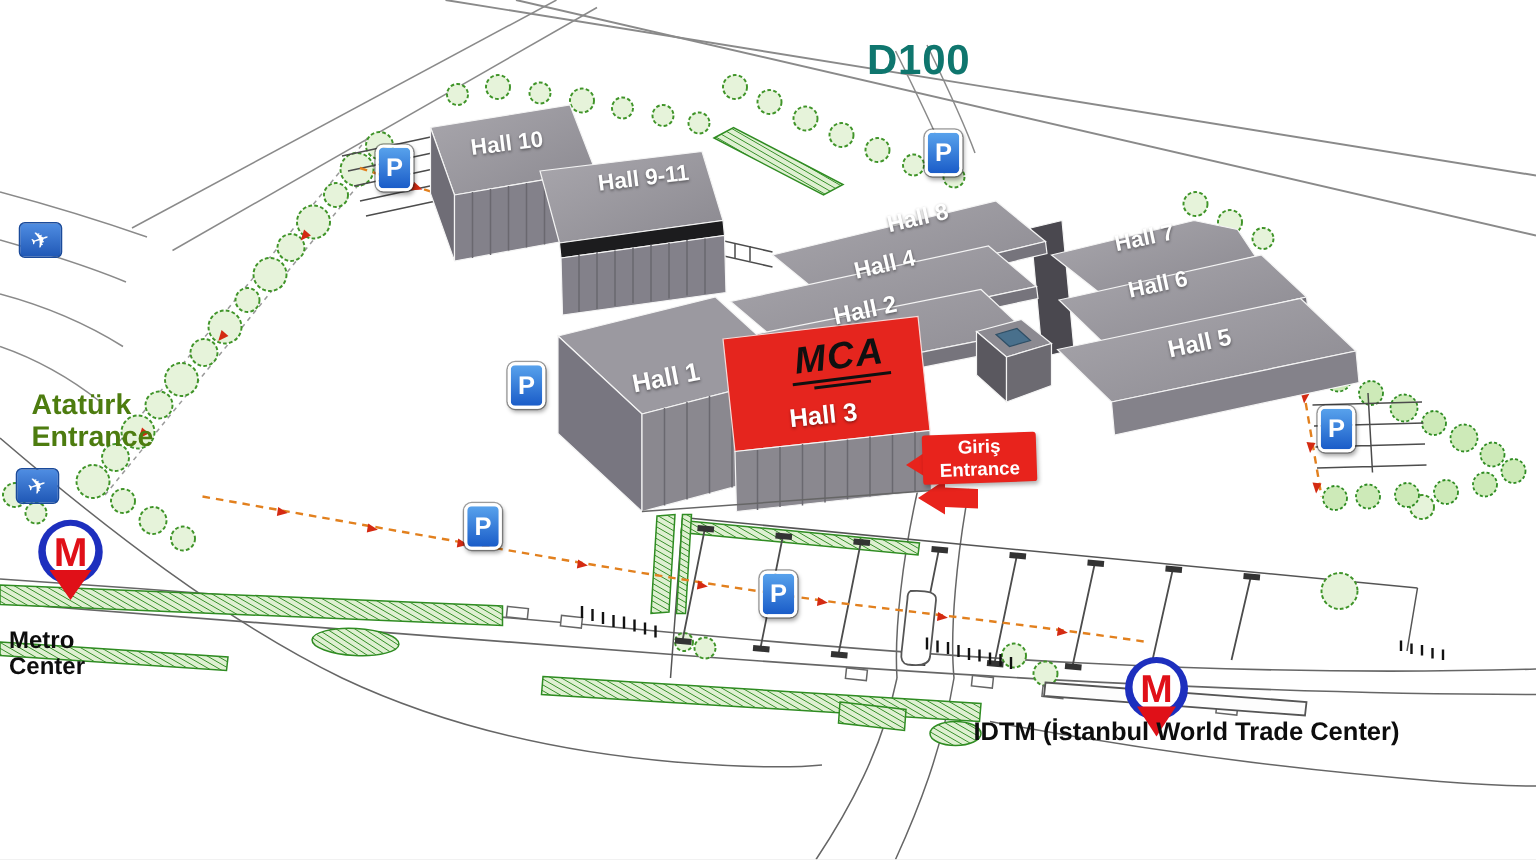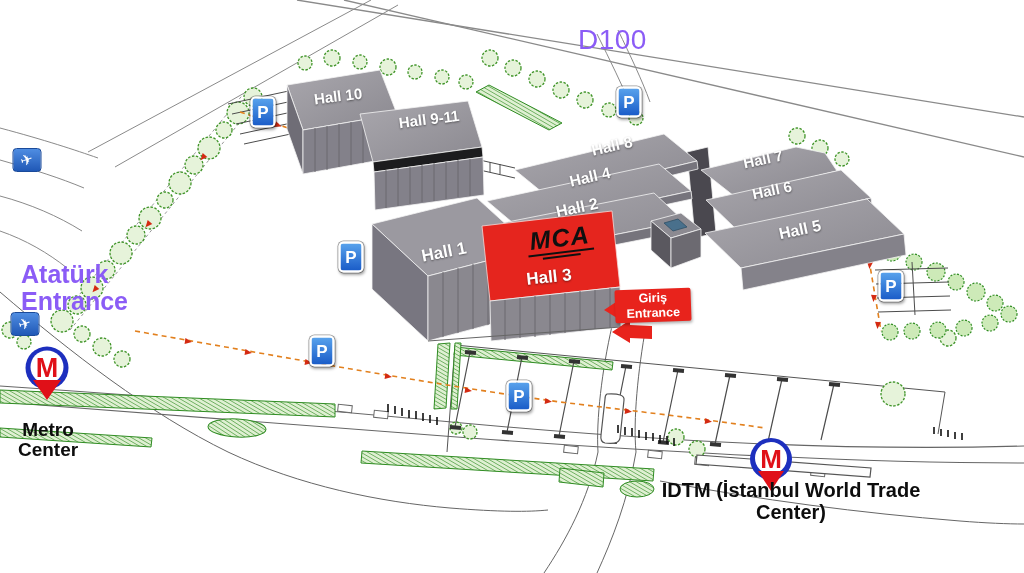--- a/index.html
+++ b/index.html
@@ -12,28 +12,28 @@
   .picon{position:absolute;width:21px;height:27px;border-radius:5px;
          background:linear-gradient(#58a2ec,#1a5cc8);border:2px solid #fff;
          box-shadow:0 0 0 1px rgba(40,40,40,.45),1px 2px 3px rgba(0,0,0,.35);
          color:#fff;font-weight:800;font-size:17px;display:flex;align-items:center;
          justify-content:center;transform:translate(-50%,-50%);}
   .plane{position:absolute;width:27px;height:22px;border-radius:4px;
          background:linear-gradient(#4f8de2,#2058b6);border:1px solid #1a4a9a;
          color:#fff;font-size:15px;display:flex;align-items:center;justify-content:center;
          transform:translate(-50%,-50%);}
   .plane span{transform:rotate(-18deg);}
-  #d100{position:absolute;left:578px;top:24px;font-size:28px;font-weight:400;
-        color:#8b5cf6;letter-spacing:.5px;}
-  #ataturk{position:absolute;left:21px;top:261px;font-size:25px;font-weight:800;
-        color:#8b5cf6;line-height:1.08;}
-  #metro-left-lbl{position:absolute;left:6px;top:420px;width:84px;text-align:center;
-        font-size:19px;font-weight:800;color:#0d0d0d;line-height:1.05;}
+  #d100{position:absolute;left:578px;top:24px;font-size:28px;font-weight:700;
+        color:#0f766e;letter-spacing:.5px;}
+  #ataturk{position:absolute;left:21px;top:261px;font-size:19px;font-weight:800;
+        color:#4d7c0f;line-height:1.08;}
+  #metro-left-lbl{position:absolute;left:6px;top:420px;width:84px;text-align:left;
+        font-size:16px;font-weight:800;color:#0d0d0d;line-height:1.05;}
   #idtm-lbl{position:absolute;left:638px;top:479px;width:306px;text-align:center;
-        font-size:20px;font-weight:800;color:#0d0d0d;line-height:1.1;}
+        font-size:17px;font-weight:800;color:#0d0d0d;line-height:1.1;}
   #entrance{position:absolute;left:615px;top:289px;width:76px;height:33px;
         background:#e8231c;border-radius:2px;transform:rotate(-2deg);
         display:flex;flex-direction:column;align-items:center;justify-content:center;
         color:#fff;font-weight:800;font-size:12.5px;line-height:1.15;
         box-shadow:1px 2px 3px rgba(0,0,0,.3);}
   #mca{position:absolute;left:560px;top:242px;transform:translate(-50%,-50%) rotate(-7deg);
         display:flex;flex-direction:column;align-items:center;color:#101010;}
   #mca .word{font-size:25px;font-weight:900;font-style:italic;letter-spacing:1px;line-height:.9;}
   #mca .bar1{width:66px;height:2.5px;background:#101010;margin-top:2px;}
   #mca .bar2{width:38px;height:2px;background:#101010;margin-top:2px;}

